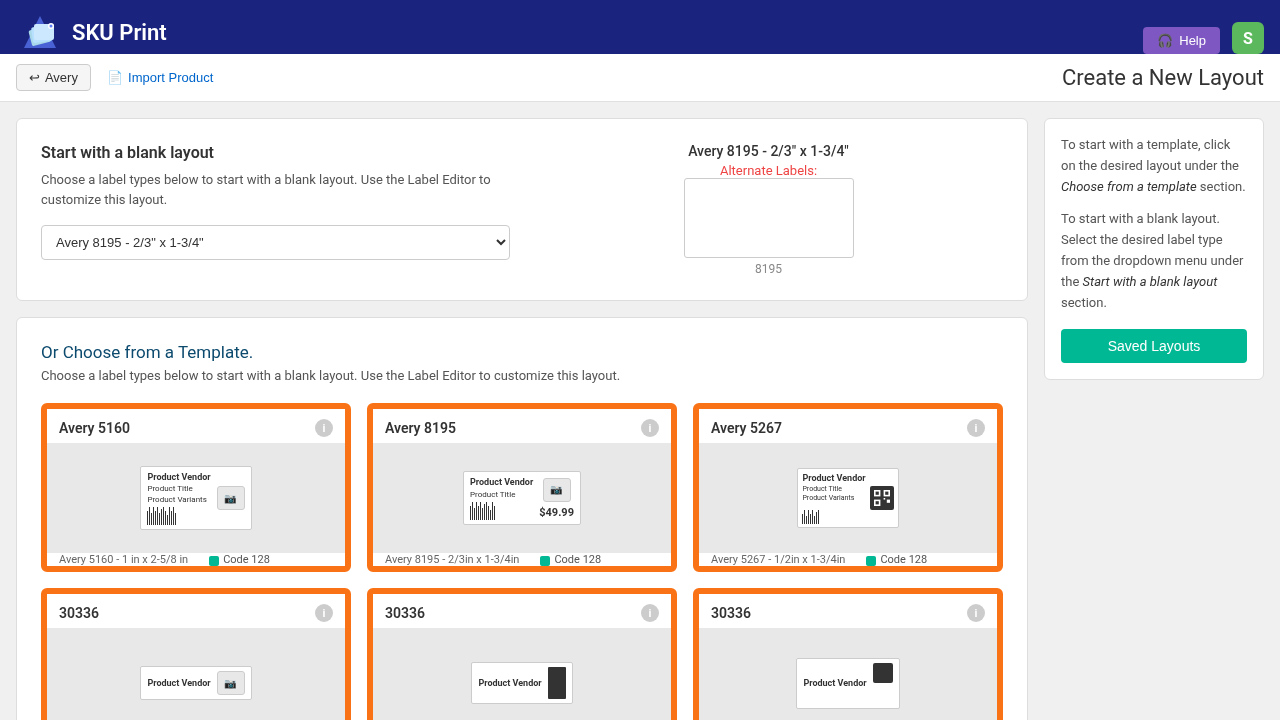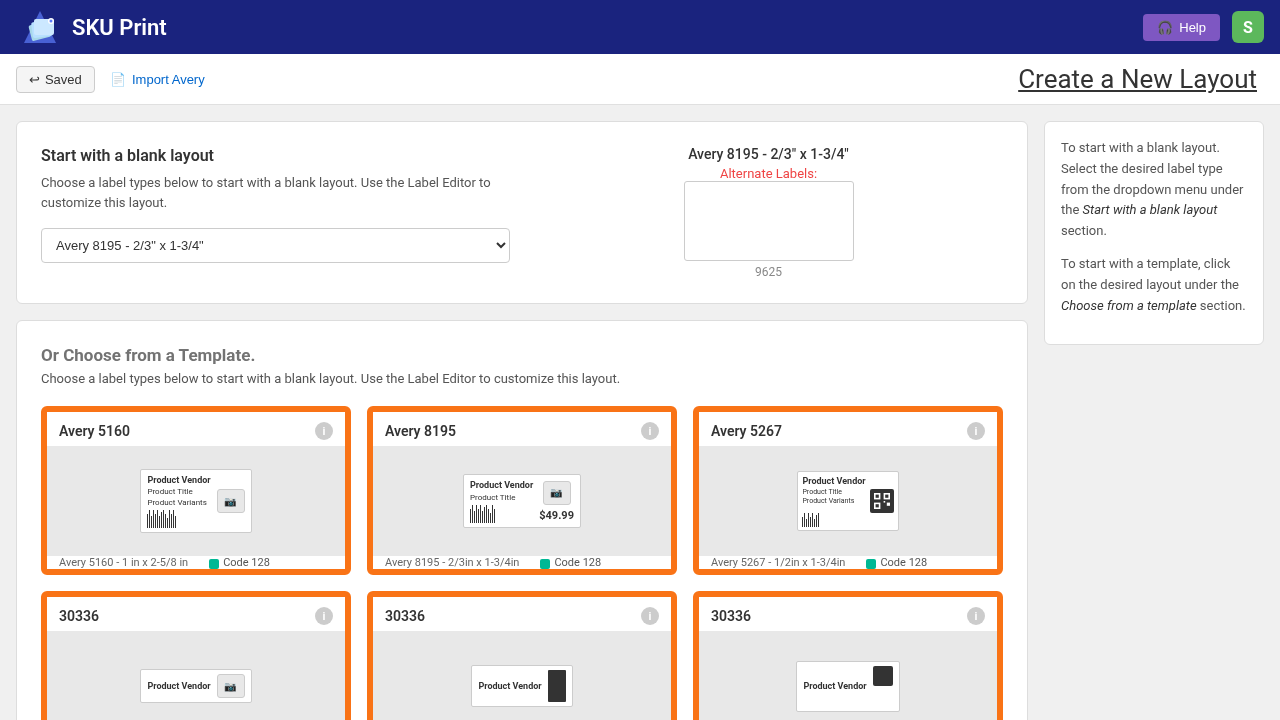--- a/index.html
+++ b/index.html
@@ -2,21 +2,21 @@
 <html><head>
   <meta charset="utf-8">
   <style>
     * { box-sizing: border-box; margin: 0; padding: 0; }
     body { font-family: -apple-system, BlinkMacSystemFont, 'Segoe UI', Roboto, sans-serif; background: #f0f0f0; font-size: 14px; color: #333; }
 
     
     .header {
       background: #1a237e;
       display: flex;
-      align-items: center;
+      align-items: flex-end;
       padding: 0 16px;
       height: 54px;
     }
     .header-logo {
       display: flex;
       align-items: center;
       gap: 8px;
     }
     .logo-icon {
       width: 48px;
@@ -72,25 +72,24 @@
       border: none;
       color: #0066cc;
       cursor: pointer;
       font-size: 13px;
       display: flex;
       align-items: center;
       gap: 5px;
     }
     .sub-header-spacer { flex: 1; }
     .page-title {
-      font-size: 26px;
+      font-size: 22px;
       font-weight: 400;
       color: #333;
-      margin-right: 7px;
-      text-decoration: underline;
+      margin-right: 0;
     }
 
     
     .main-container {
       display: flex;
       padding: 16px;
       gap: 16px;
       max-width: 1280px;
     }
     .left-panel { flex: 1; display: flex; flex-direction: column; gap: 16px; }
@@ -210,23 +209,23 @@
 
     
     .templates-card {
       background: white;
       border: 1px solid #ddd;
       border-radius: 6px;
       padding: 24px;
     }
     .templates-card h2 {
       font-size: 17px;
-      font-weight: 700;
+      font-weight: 400;
       margin-bottom: 6px;
-      color: #737373;
+      color: #0c4a6e;
     }
     .templates-card p {
       font-size: 13px;
       color: #555;
       margin-bottom: 20px;
     }
     .template-grid {
       display: grid;
       grid-template-columns: repeat(3, 1fr);
       gap: 16px;
@@ -363,25 +362,25 @@
   </button>
   <svg class="shopify-icon" viewBox="0 0 32 32">
     <rect width="32" height="32" rx="6" fill="#5cb85c"></rect>
     <text x="16" y="22" text-anchor="middle" font-size="16" fill="white" font-weight="bold">S</text>
   </svg>
 </div>
 
 <div class="sub-header">
   <button class="back-btn">
     <span>↩</span>
-    <span>Saved</span>
+    <span>Avery</span>
   </button>
   <button class="import-btn">
     <span>📄</span>
-    <span>Import Avery</span>
+    <span>Import Product</span>
   </button>
   <div class="sub-header-spacer"></div>
   <span class="page-title">Create a New Layout</span>
 </div>
 
 <div class="main-container">
   <div class="left-panel">
 
     <div class="blank-layout-card">
       <div class="card-inner">
@@ -393,21 +392,21 @@
             <option>Avery 5160 - 1in x 2-5/8in</option>
             <option>Avery 5267 - 1/2in x 1-3/4in</option>
             <option>30336</option>
           </select>
         </div>
         <div class="card-right">
           <div class="label-title">Avery 8195 - 2/3" x 1-3/4"</div>
           <div class="alternate-labels">Alternate Labels:</div>
           <div class="label-preview">
           </div>
-          <div class="label-number">9625</div>
+          <div class="label-number">8195</div>
         </div>
       </div>
     </div>
 
     <div class="templates-card">
       <h2>Or Choose from a Template.</h2>
       <p>Choose a label types below to start with a blank layout. Use the Label Editor to customize this layout.</p>
       <div class="template-grid">
 
         <div class="template-item">
@@ -593,20 +592,21 @@
 
         </div>
 
       </div>
     </div>
   </div>
 
   <div class="right-panel">
     <div class="info-card">
       <p>
+        To start with a template, click on the desired layout under the <em>Choose from a template</em> section.
+      </p>
+      <p>
         To start with a blank layout. Select the desired label type from the dropdown menu under the <em>Start with a blank layout</em> section.
       </p>
-      <p>
-        To start with a template, click on the desired layout under the <em>Choose from a template</em> section.
-      </p>
+      <button class="btn-saved-layouts">Saved Layouts</button>
     </div>
   </div>
 </div>
 
 </body></html>

